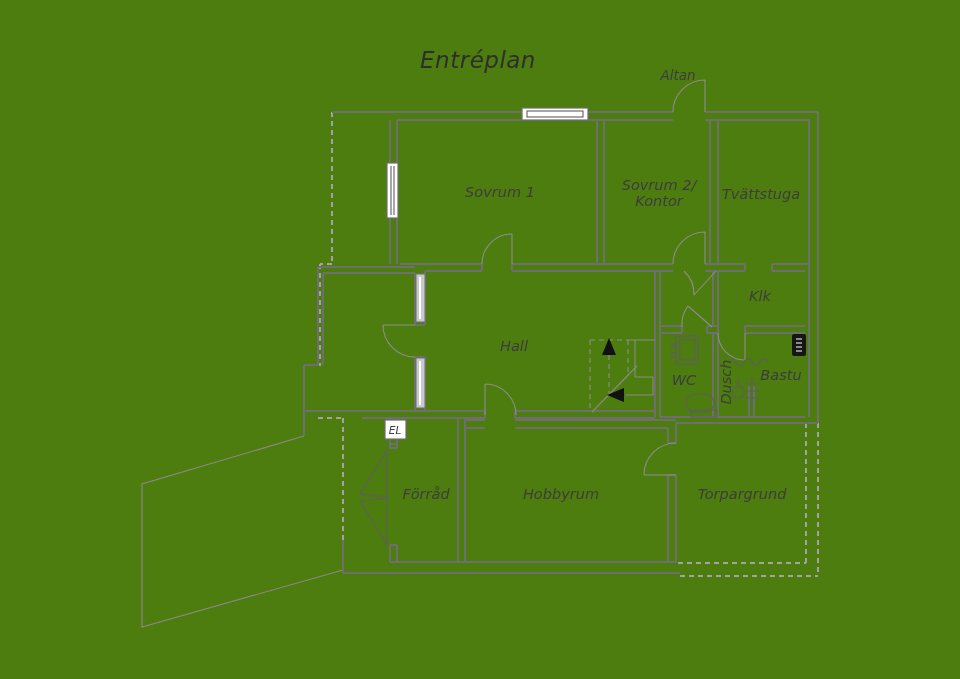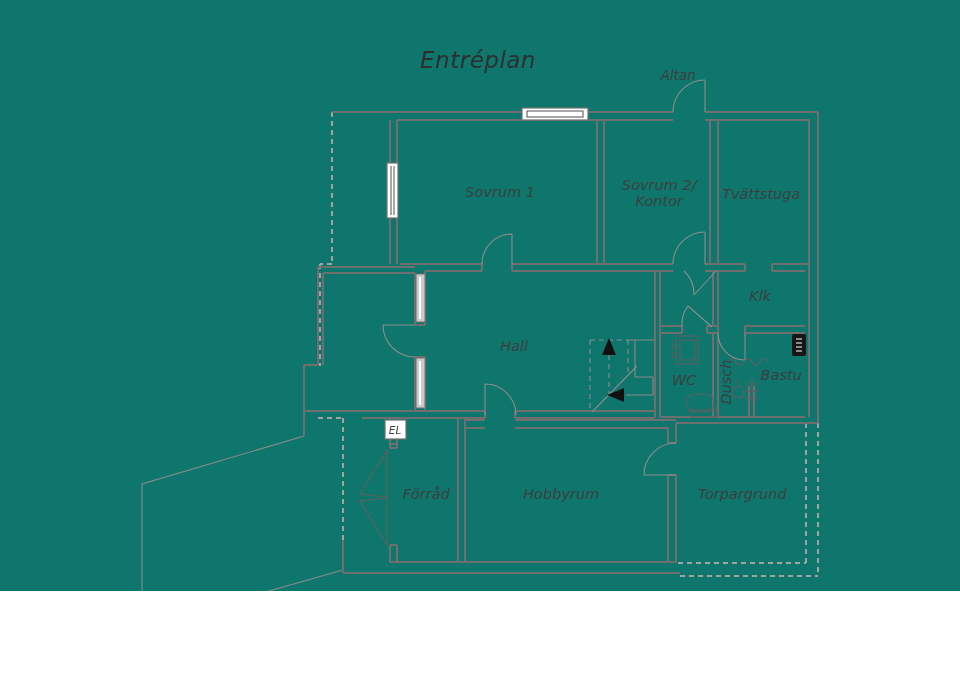--- a/index.html
+++ b/index.html
@@ -1,16 +1,16 @@
 <!DOCTYPE html>
 <html><head>
 <meta charset="utf-8">
 <style>
   html,body{margin:0;padding:0;background:#ffffff;}
-  .stage{position:relative;width:960px;height:591px;background:#0f766e;overflow:hidden;
+  .stage{position:relative;width:960px;height:679px;background:#4d7c0f;overflow:hidden;
          font-family:"DejaVu Sans","Liberation Sans",sans-serif;}
   svg{position:absolute;left:0;top:0;}
   text{font-family:"DejaVu Sans","Liberation Sans",sans-serif;font-style:italic;fill:#3d3d3d;}
   .title-text{font-size:23px;fill:#2e2e2e;letter-spacing:.5px;}
   .room-text{font-size:14.5px;}
   .small-text{font-size:13.5px;}
   .tiny-text{font-size:10.5px;}
   .walls{stroke:#6f6f6f;stroke-width:1.3;fill:none;shape-rendering:crispEdges;}
   .thin{stroke:#8a8a8a;stroke-width:1.1;fill:none;}
   .dashed{stroke:#a3a3a3;stroke-width:1.1;fill:none;stroke-dasharray:5 4;shape-rendering:crispEdges;}

